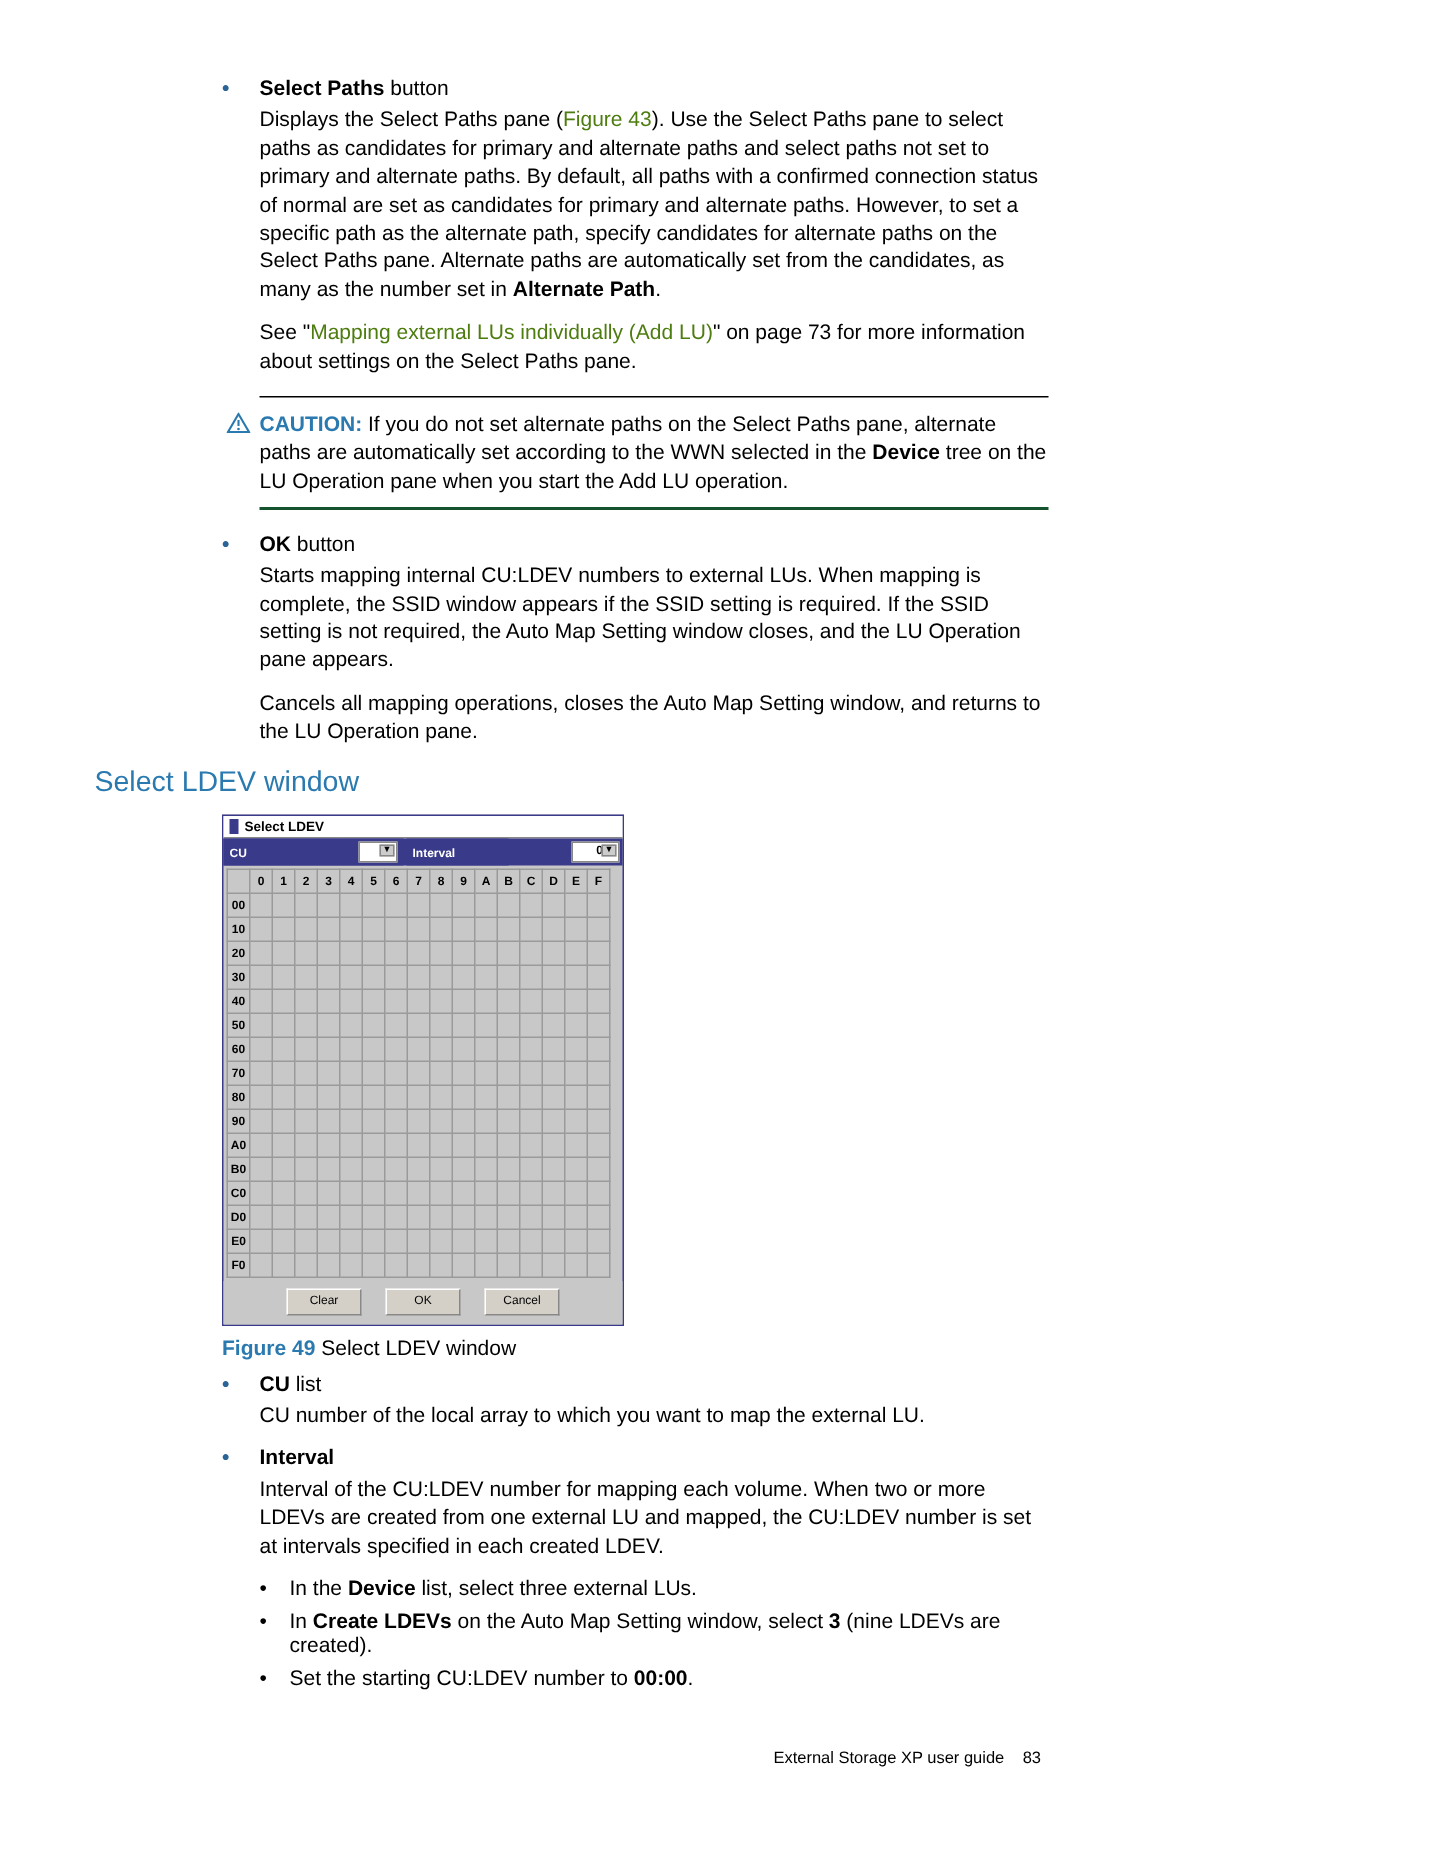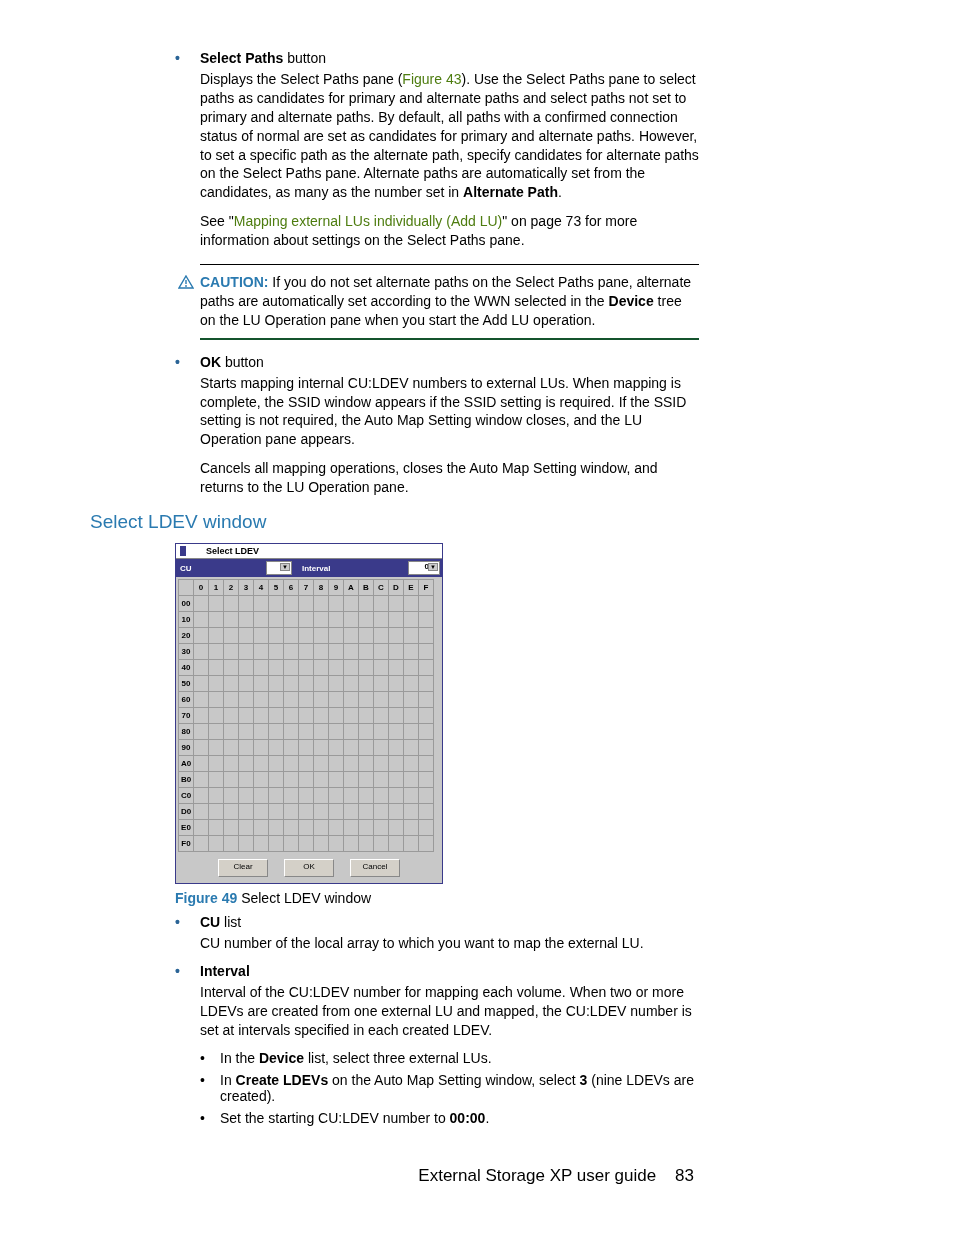--- a/index.html
+++ b/index.html
@@ -5,21 +5,21 @@
   body {
     font-family: Arial, Helvetica, sans-serif;
     font-size: 14px;
     color: #000;
     margin: 0;
     padding: 0;
     background: #fff;
     width: 954px;
   }
   .page {
-    padding: 50px 65px 30px 90px;
+    padding: 50px 65px 30px 63px;
     box-sizing: border-box;
     width: 764px;
   }
   .bullet-list {
     list-style: none;
     padding: 0;
     margin: 0;
   }
   .bullet-item {
     position: relative;
@@ -105,21 +105,21 @@
     font-size: 8px;
   }
   .dialog-title {
     background: #fff;
     padding: 2px 4px;
     font-weight: bold;
     font-size: 9px;
     border-bottom: 1px solid #888;
     display: flex;
     align-items: center;
-    gap: 20px;
+    gap: 4px;
   }
   .title-bar-icon {
     width: 6px;
     height: 10px;
     background: #3a3a8a;
     display: inline-block;
   }
   .dialog-toolbar {
     display: flex;
     background: #3a3a8a;
@@ -223,21 +223,21 @@
     font-size: 8px;
     background: #d4d0c8;
     border: 1px solid #888;
     border-top-color: #fff;
     border-left-color: #fff;
     text-align: center;
     line-height: 14px;
   }
   .footer {
     text-align: right;
-    font-size: 17px;
+    font-size: 11px;
     margin-top: 40px;
     padding-right: 5px;
   }
 </style>
 </head>
 <body>
 
 <div class="page">
 
   <ul class="bullet-list">

